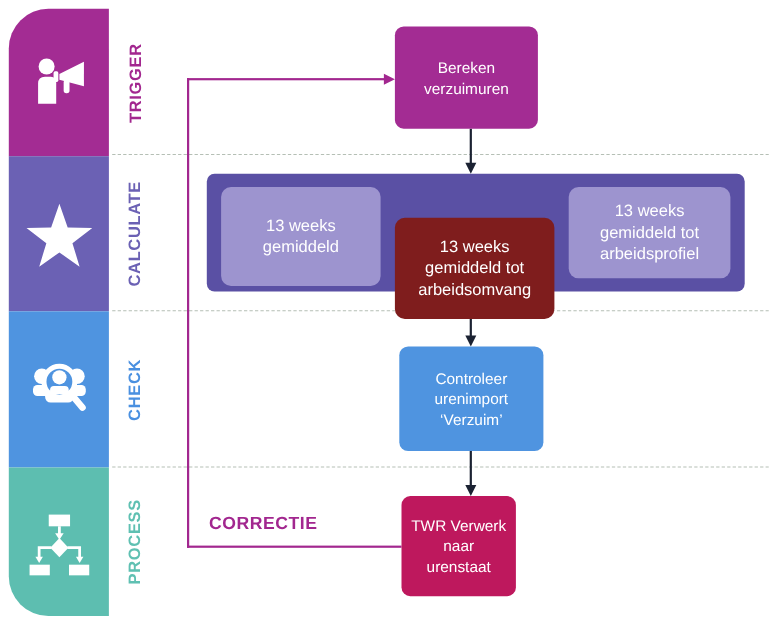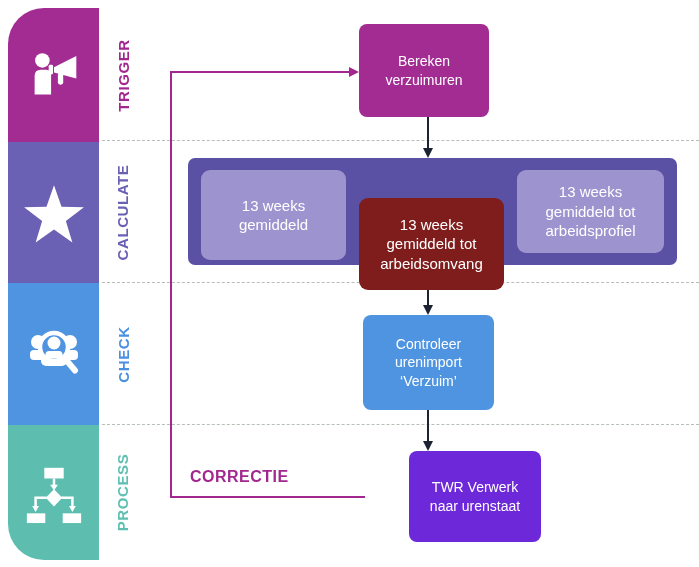--- a/index.html
+++ b/index.html
@@ -124,15 +124,15 @@
 
   <div class="node" style="left: 359px; top: 24px; width: 130px; height: 93px; background: rgb(163, 44, 147);">Bereken verzuimuren</div>
 
   <div class="group" style="left: 188px; top: 158px; width: 489px; height: 107px; background: rgb(90, 80, 164);"></div>
   <div class="group-item" style="left: 201px; top: 170px; width: 145px; height: 90px; background: rgb(157, 148, 207);">13 weeks gemiddeld</div>
   <div class="group-item" style="left: 359px; top: 170px; width: 145px; height: 92px; background: #7f1d1d; margin-top: 28px;">13 weeks gemiddeld tot arbeidsomvang</div>
   <div class="group-item" style="left: 517px; top: 170px; width: 147px; height: 83px; background: rgb(157, 148, 207);">13 weeks gemiddeld tot arbeidsprofiel</div>
 
   <div class="node" style="left: 363px; top: 315px; width: 131px; height: 95px; background: rgb(79, 148, 224);">Controleer urenimport ‘Verzuim’</div>
 
-  <div class="node" style="left: 365px; top: 451px; width: 132px; height: 91px; background: #6d28d9; margin-left: 44px;">TWR Verwerk naar urenstaat</div>
+  <div class="node" style="left: 365px; top: 451px; width: 104px; height: 91px; background: #be185d;">TWR Verwerk naar urenstaat</div>
 
 </div>
 
 </body></html>

